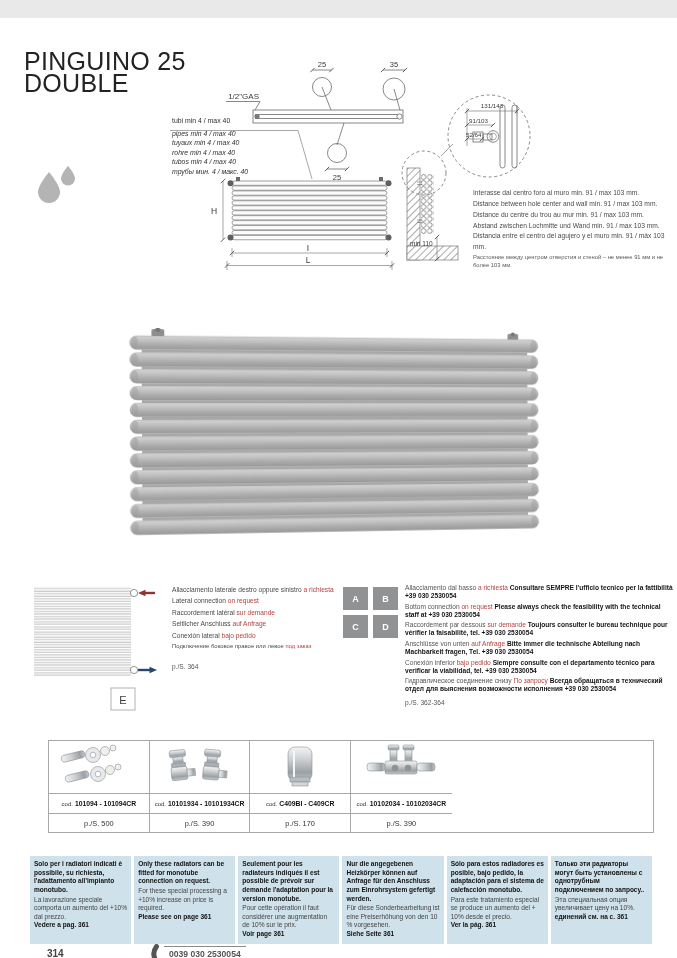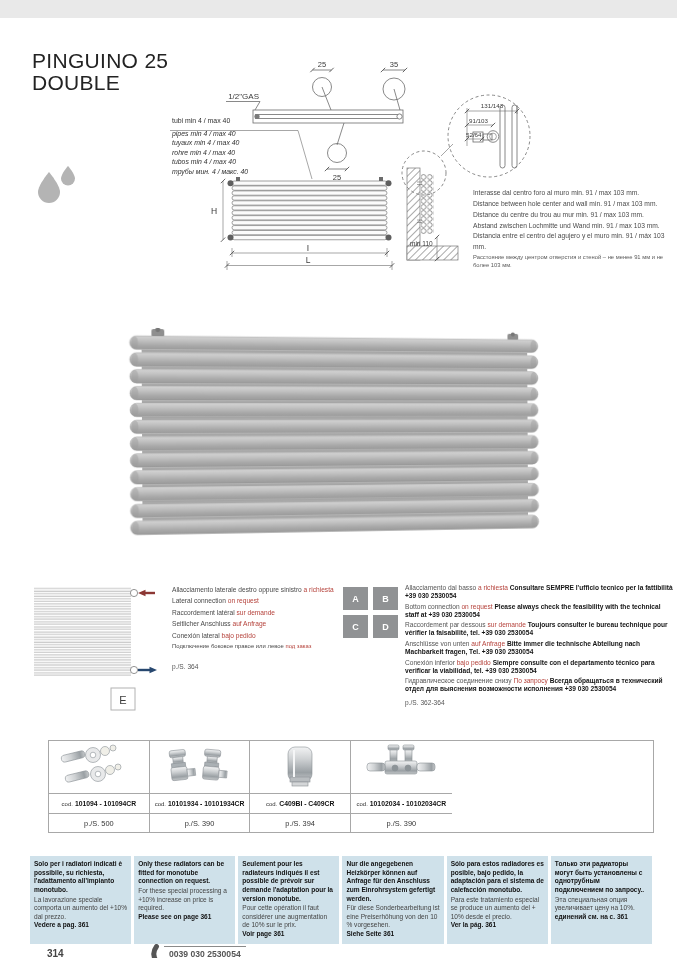--- a/index.html
+++ b/index.html
@@ -1,21 +1,21 @@
 <!DOCTYPE html>
 <html><head>
 <meta charset="utf-8">
 <style>
   html,body{margin:0;padding:0;background:#e9e9e9;}
   .page{position:relative;width:677px;height:958px;background:#fff;overflow:hidden;
         font-family:"Liberation Sans",sans-serif;color:#333;}
   .abs{position:absolute;}
 
   
-  .title{left:32px;top:32px;font-size:21px;line-height:22px;color:#232323;letter-spacing:.3px;}
+  .title{left:24px;top:32px;font-size:25px;line-height:22px;color:#232323;letter-spacing:.3px;}
 
   
   .tube-list{left:172px;top:98px;width:130px;font-size:6.9px;line-height:9.6px;color:#2f2f2f;}
   .tube-list .main{margin-bottom:3px;}
   .tube-list .it{font-style:italic;}
   .dist{left:473px;top:170px;width:201px;font-size:6.7px;line-height:1.62;color:#4a4a4a;}
   .dist .dline:last-child{font-size:5.8px;line-height:1.3;margin-top:1px;color:#5a5a5a;}
 
   
   svg text{font-family:"Liberation Sans",sans-serif;fill:#3a3a3a;}
@@ -460,21 +460,21 @@
           <rect x="36" y="34" width="20" height="5" fill="#b9bdc0"></rect>
           <rect x="38" y="39" width="16" height="4" fill="#d4d6d8"></rect>
           <line x1="40" y1="7" x2="40" y2="34" stroke="#f5f6f7" stroke-width="2"></line>
         </g>
           </svg>
       </div>
       <div class="pcod">
         <span>cod.</span>
           <b>C409BI - C409CR</b>
       </div>
-      <div class="pps">p./S. 394</div>
+      <div class="pps">p./S. 170</div>
     </div>
 
     <div class="pcol">
       <div class="pimg">
         <svg width="92" height="48" viewBox="0 0 92 48">
             <g stroke="#8a9095" stroke-width=".6">
           <rect x="33" y="2" width="11" height="5" rx="1.5" fill="url(#chv)"></rect>
               <rect x="48" y="2" width="11" height="5" rx="1.5" fill="url(#chv)"></rect>
           <rect x="35" y="7" width="7" height="12" fill="url(#chv)"></rect>
               <rect x="50" y="7" width="7" height="12" fill="url(#chv)"></rect>

